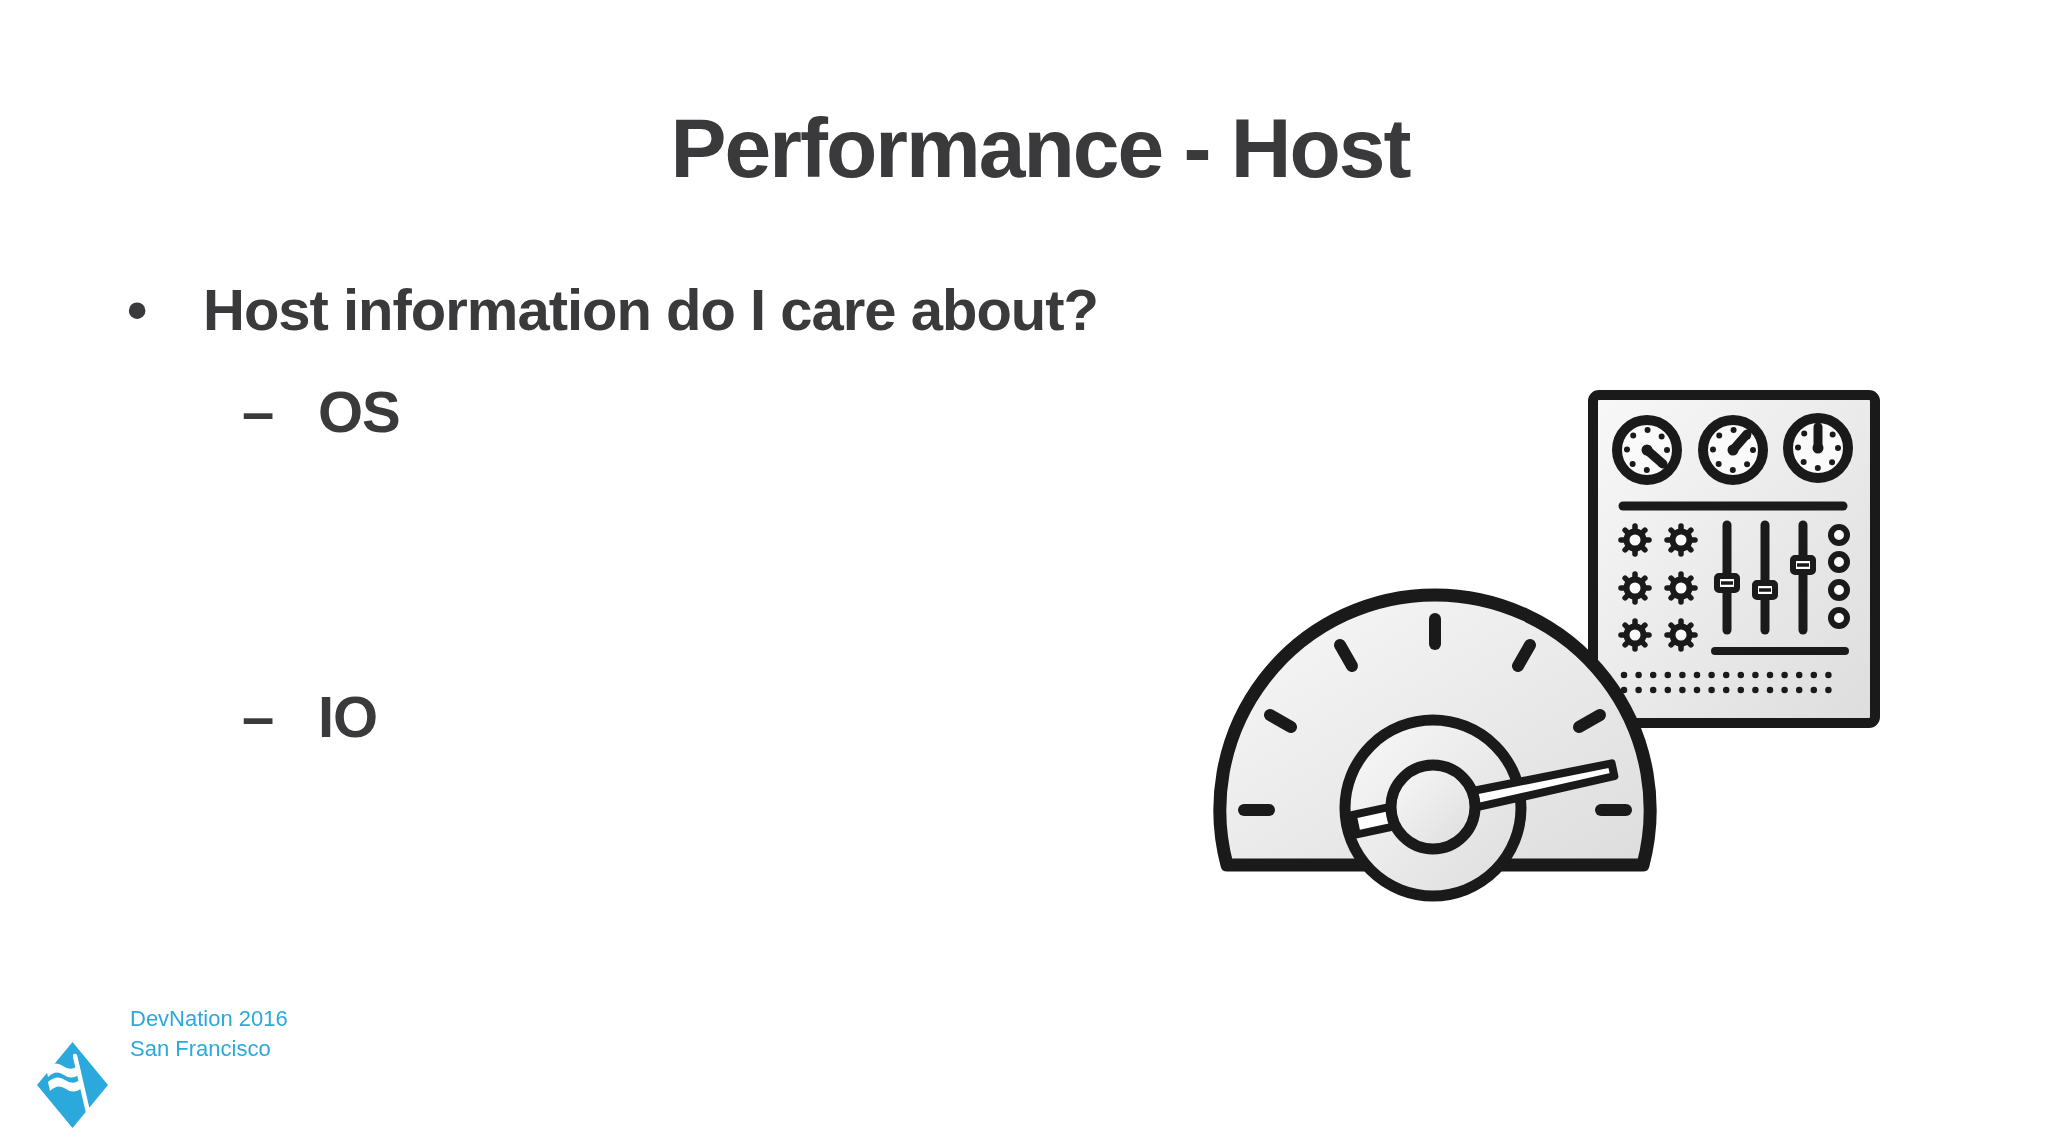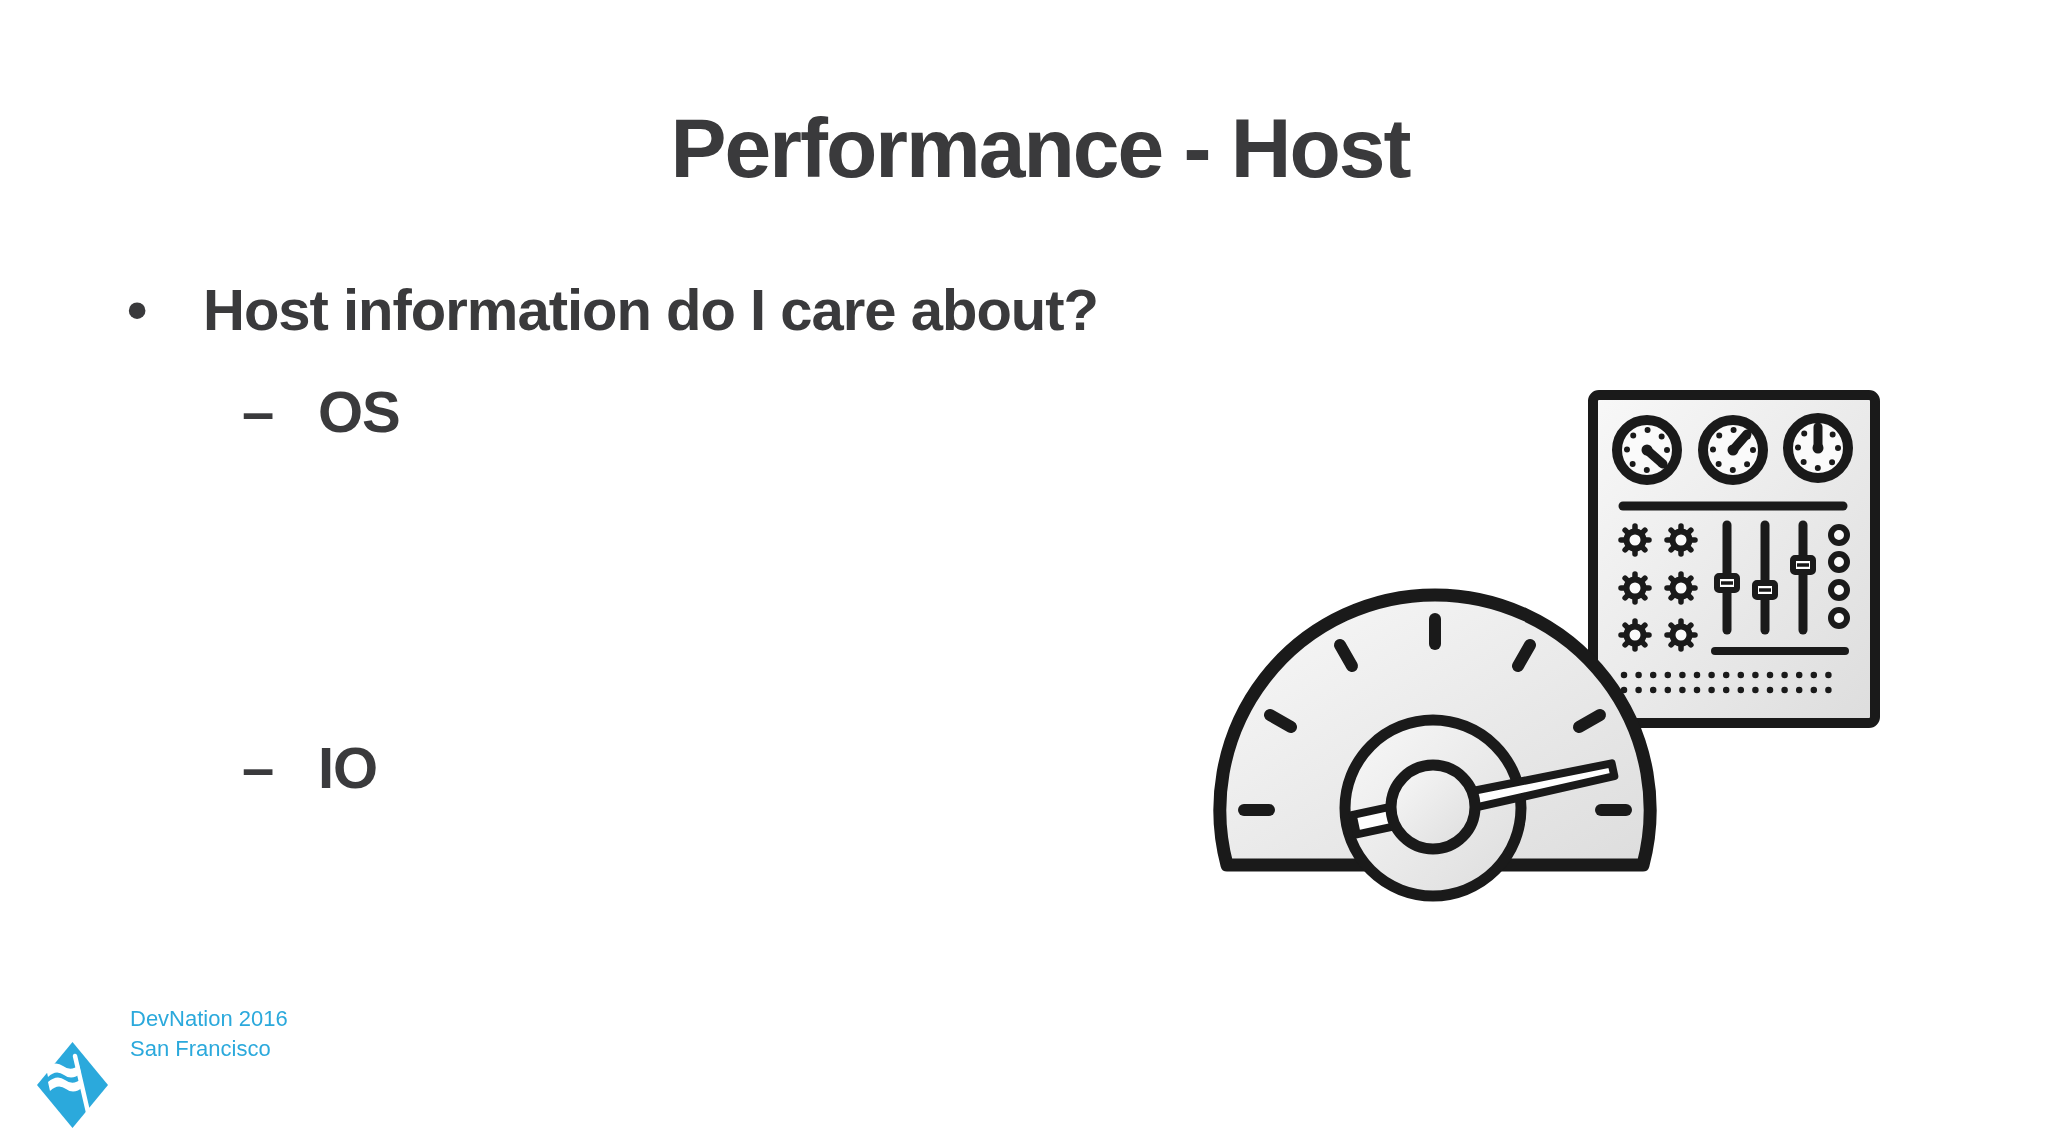--- a/index.html
+++ b/index.html
@@ -16,21 +16,21 @@
     font-size:58px;font-weight:600;letter-spacing:-1px;line-height:1.1;
   }
   .bullet-dot{display:inline-block;width:76px;font-size:58px;}
   .sub-row{
     position:absolute;left:222px;font-size:58px;font-weight:600;letter-spacing:-1px;line-height:1.1;margin-left:20px;
   }
   .sub-marker{display:inline-block;width:76px;}
   .sub-0{top:380px}
   .sub-1{top:487px}
   .sub-2{top:593px}
-  .sub-3{top:736px}
+  .sub-3{top:685px}
   .illustration{position:absolute;left:1200px;top:380px;width:740px;height:580px;}
   .logo-mark{position:absolute;left:30px;top:1038px;width:90px;height:100px;}
   .logo-text{
     position:absolute;left:130px;top:1004px;font-size:22px;font-weight:normal;
     color:#2BA9DC;line-height:30px;letter-spacing:0px;
   }
 </style>
 </head>
 <body>
 

